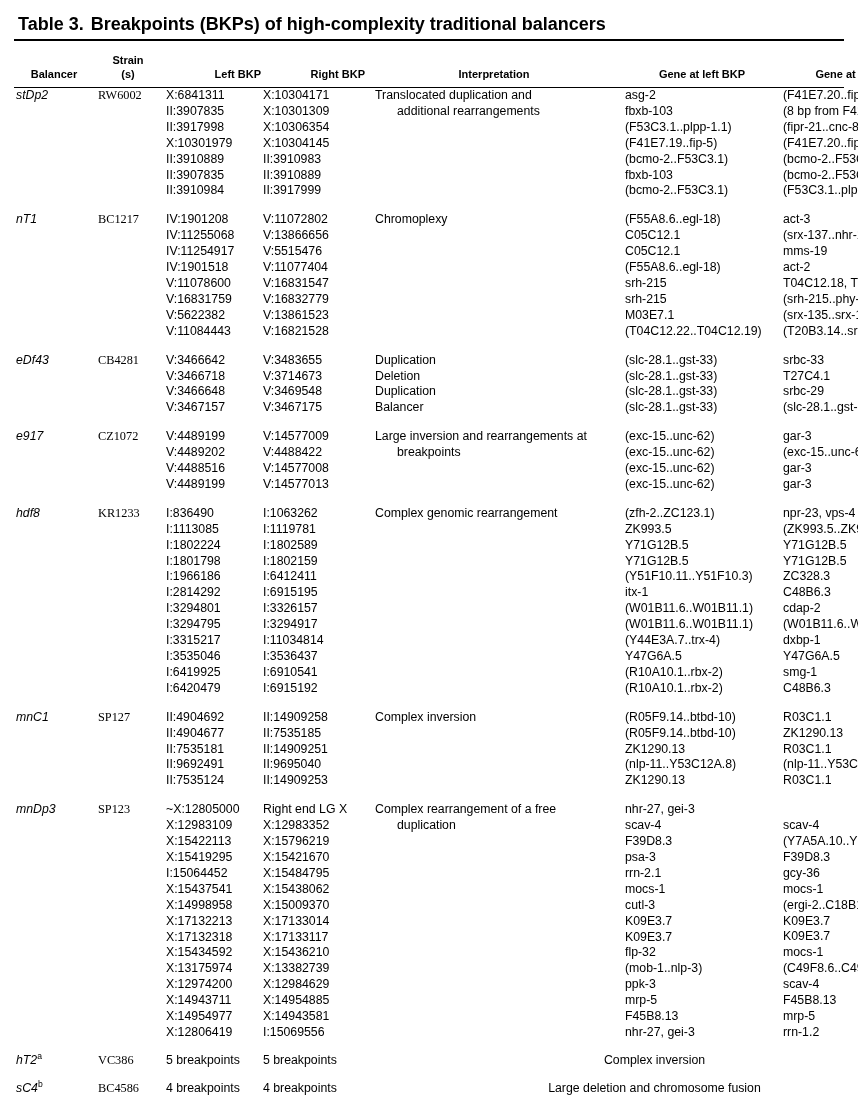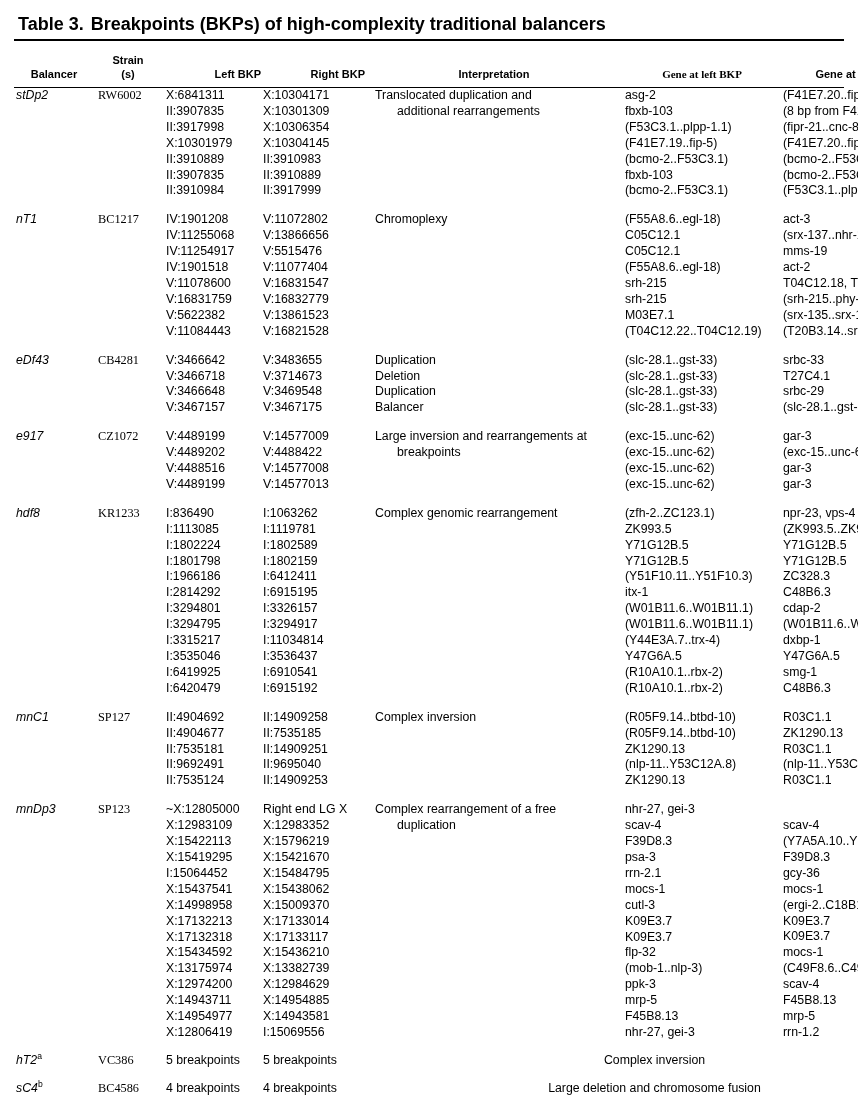--- a/index.html
+++ b/index.html
@@ -66,21 +66,21 @@
     font-weight: bold;
     font-size: 11px;
     vertical-align: bottom;
     padding: 0 0 6px 0;
     text-align: center;
     line-height: 14px;
   }
   thead th.th-bal   { text-align: center; padding-left: 2px; }
   thead th.th-left  { text-align: right; padding-left: 2px; }
   thead th.th-right { text-align: right; padding-left: 2px; }
-  thead th.th-gl    { text-align: center; font-family: Liberation Serif, serif; }
+  thead th.th-gl    { text-align: center; }
   thead th.th-gr    { text-align: center; }
   thead tr.head-spacer td { height: 12px; padding: 0; }
 
   td.cell {
     vertical-align: top;
     padding: 0;
     line-height: 15.9px;
     margin-top: 48px;
   }
   td.bal {

